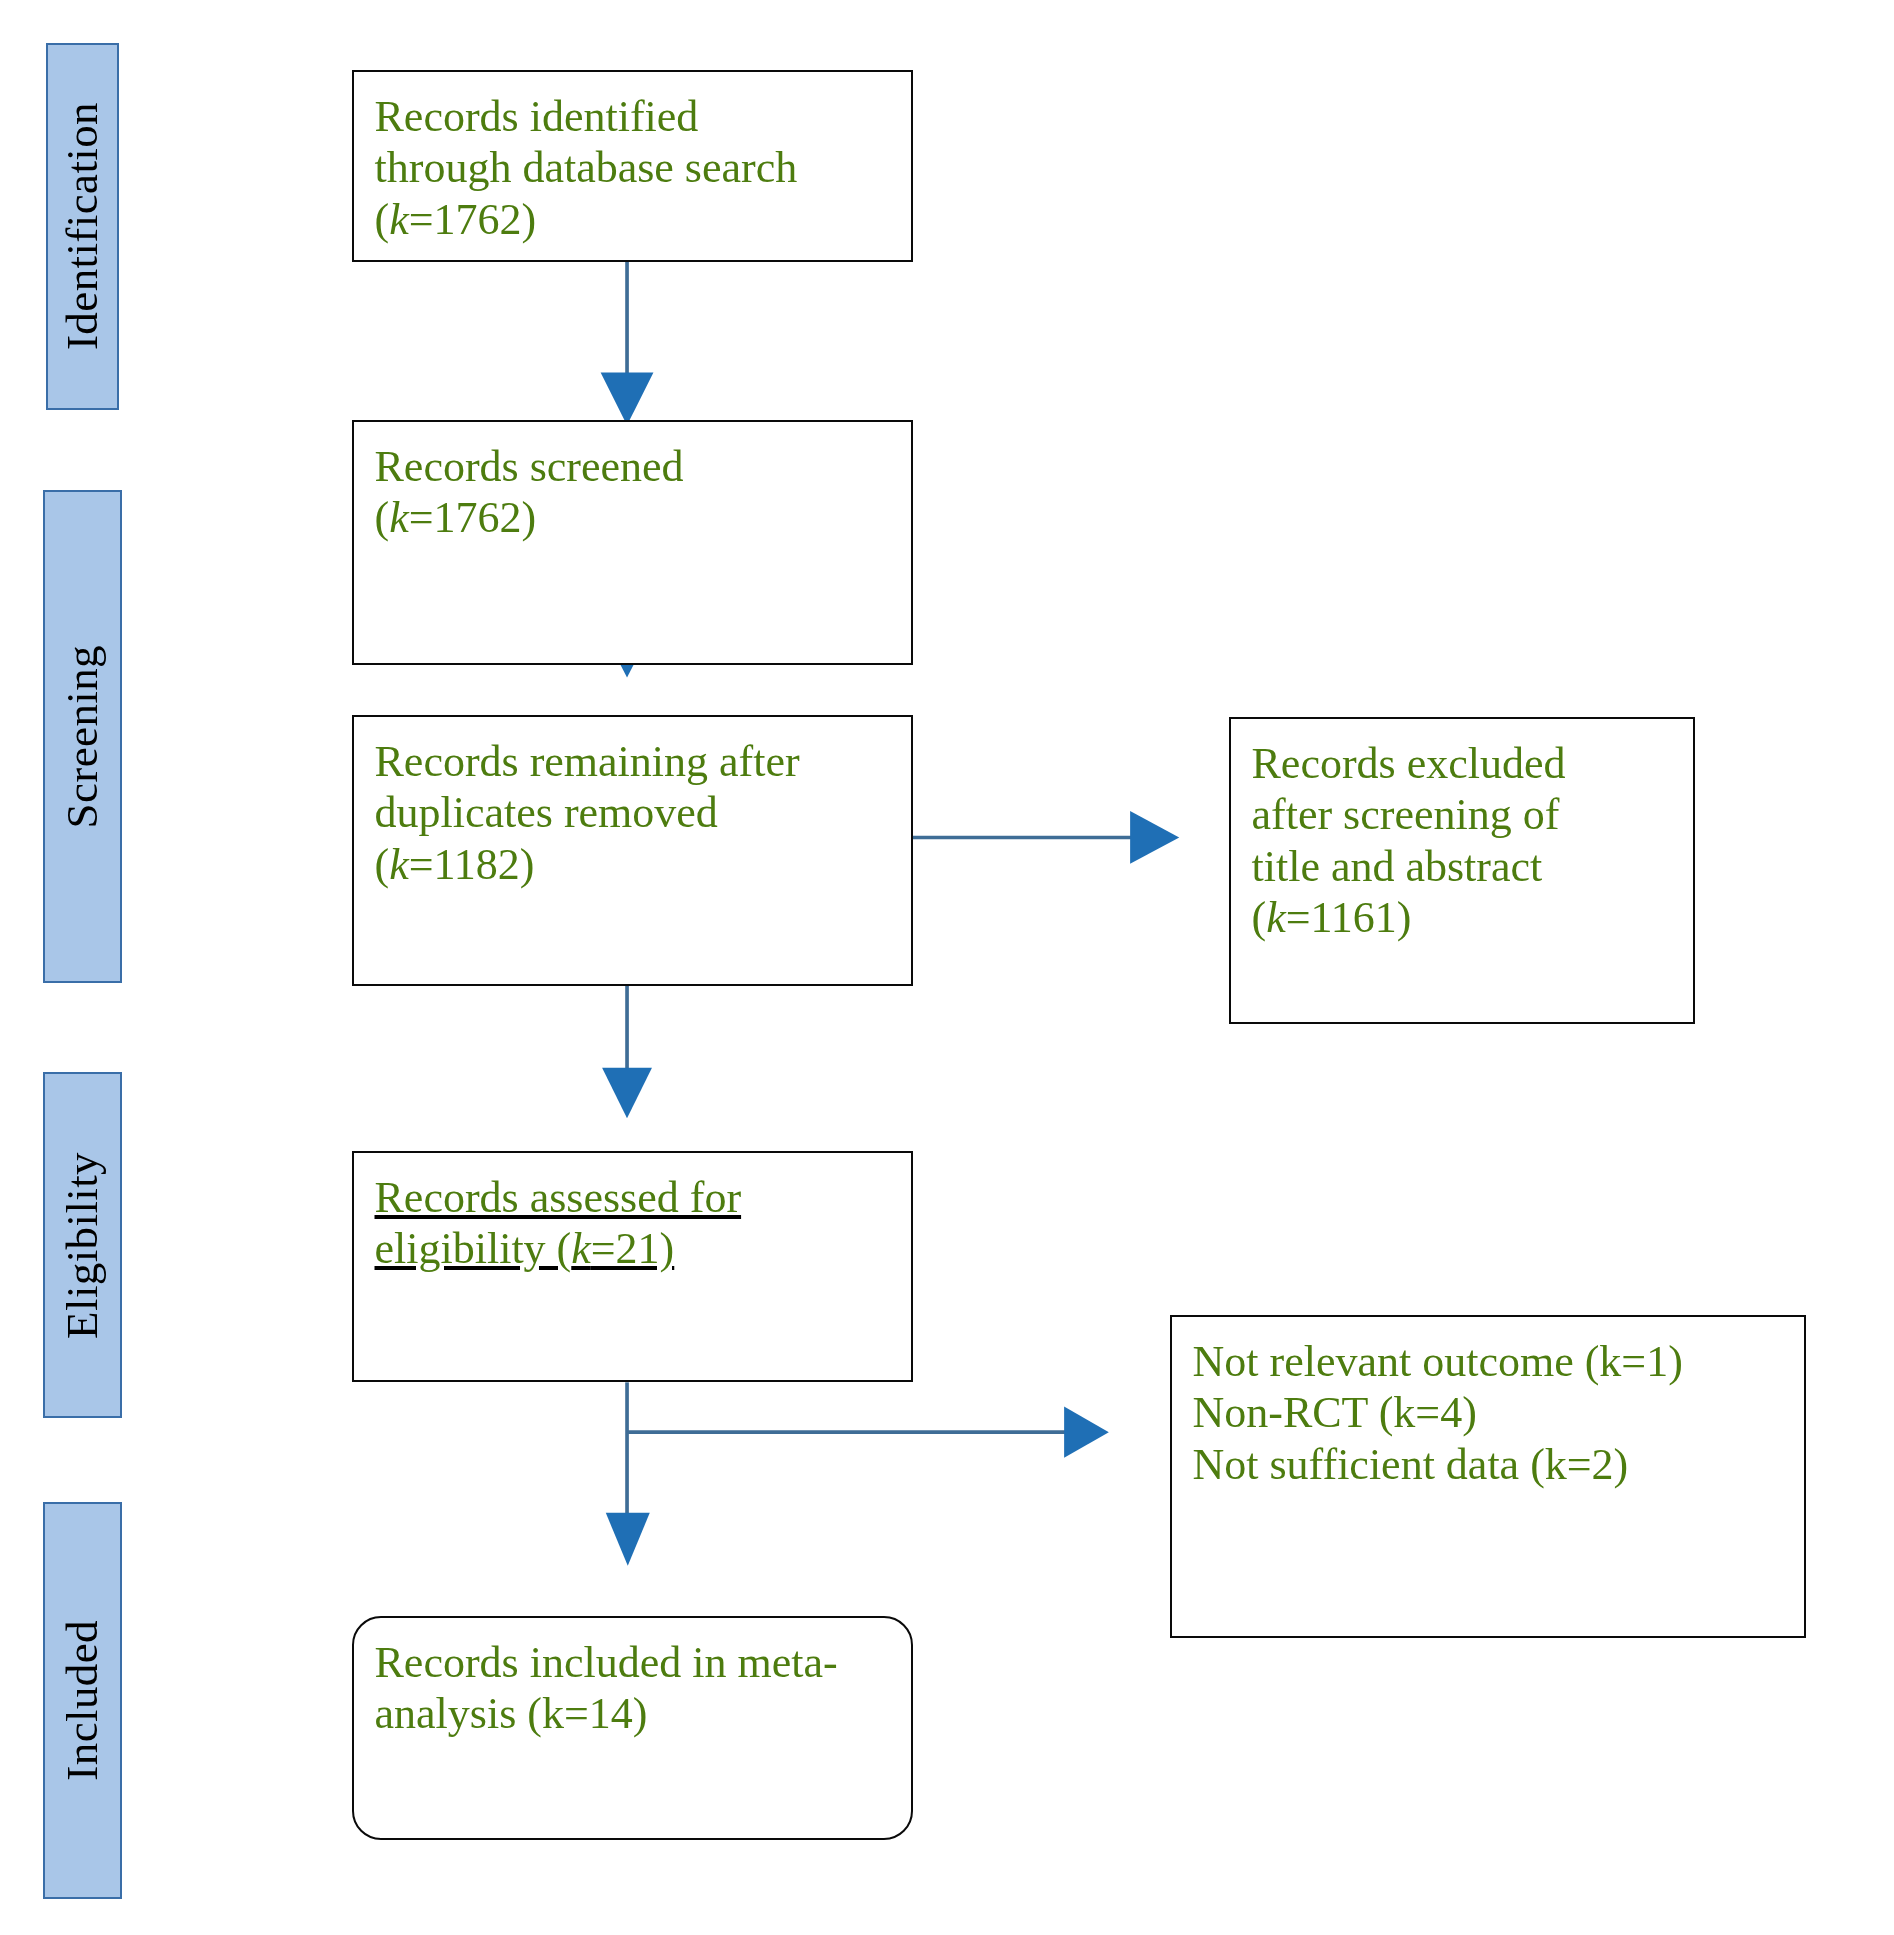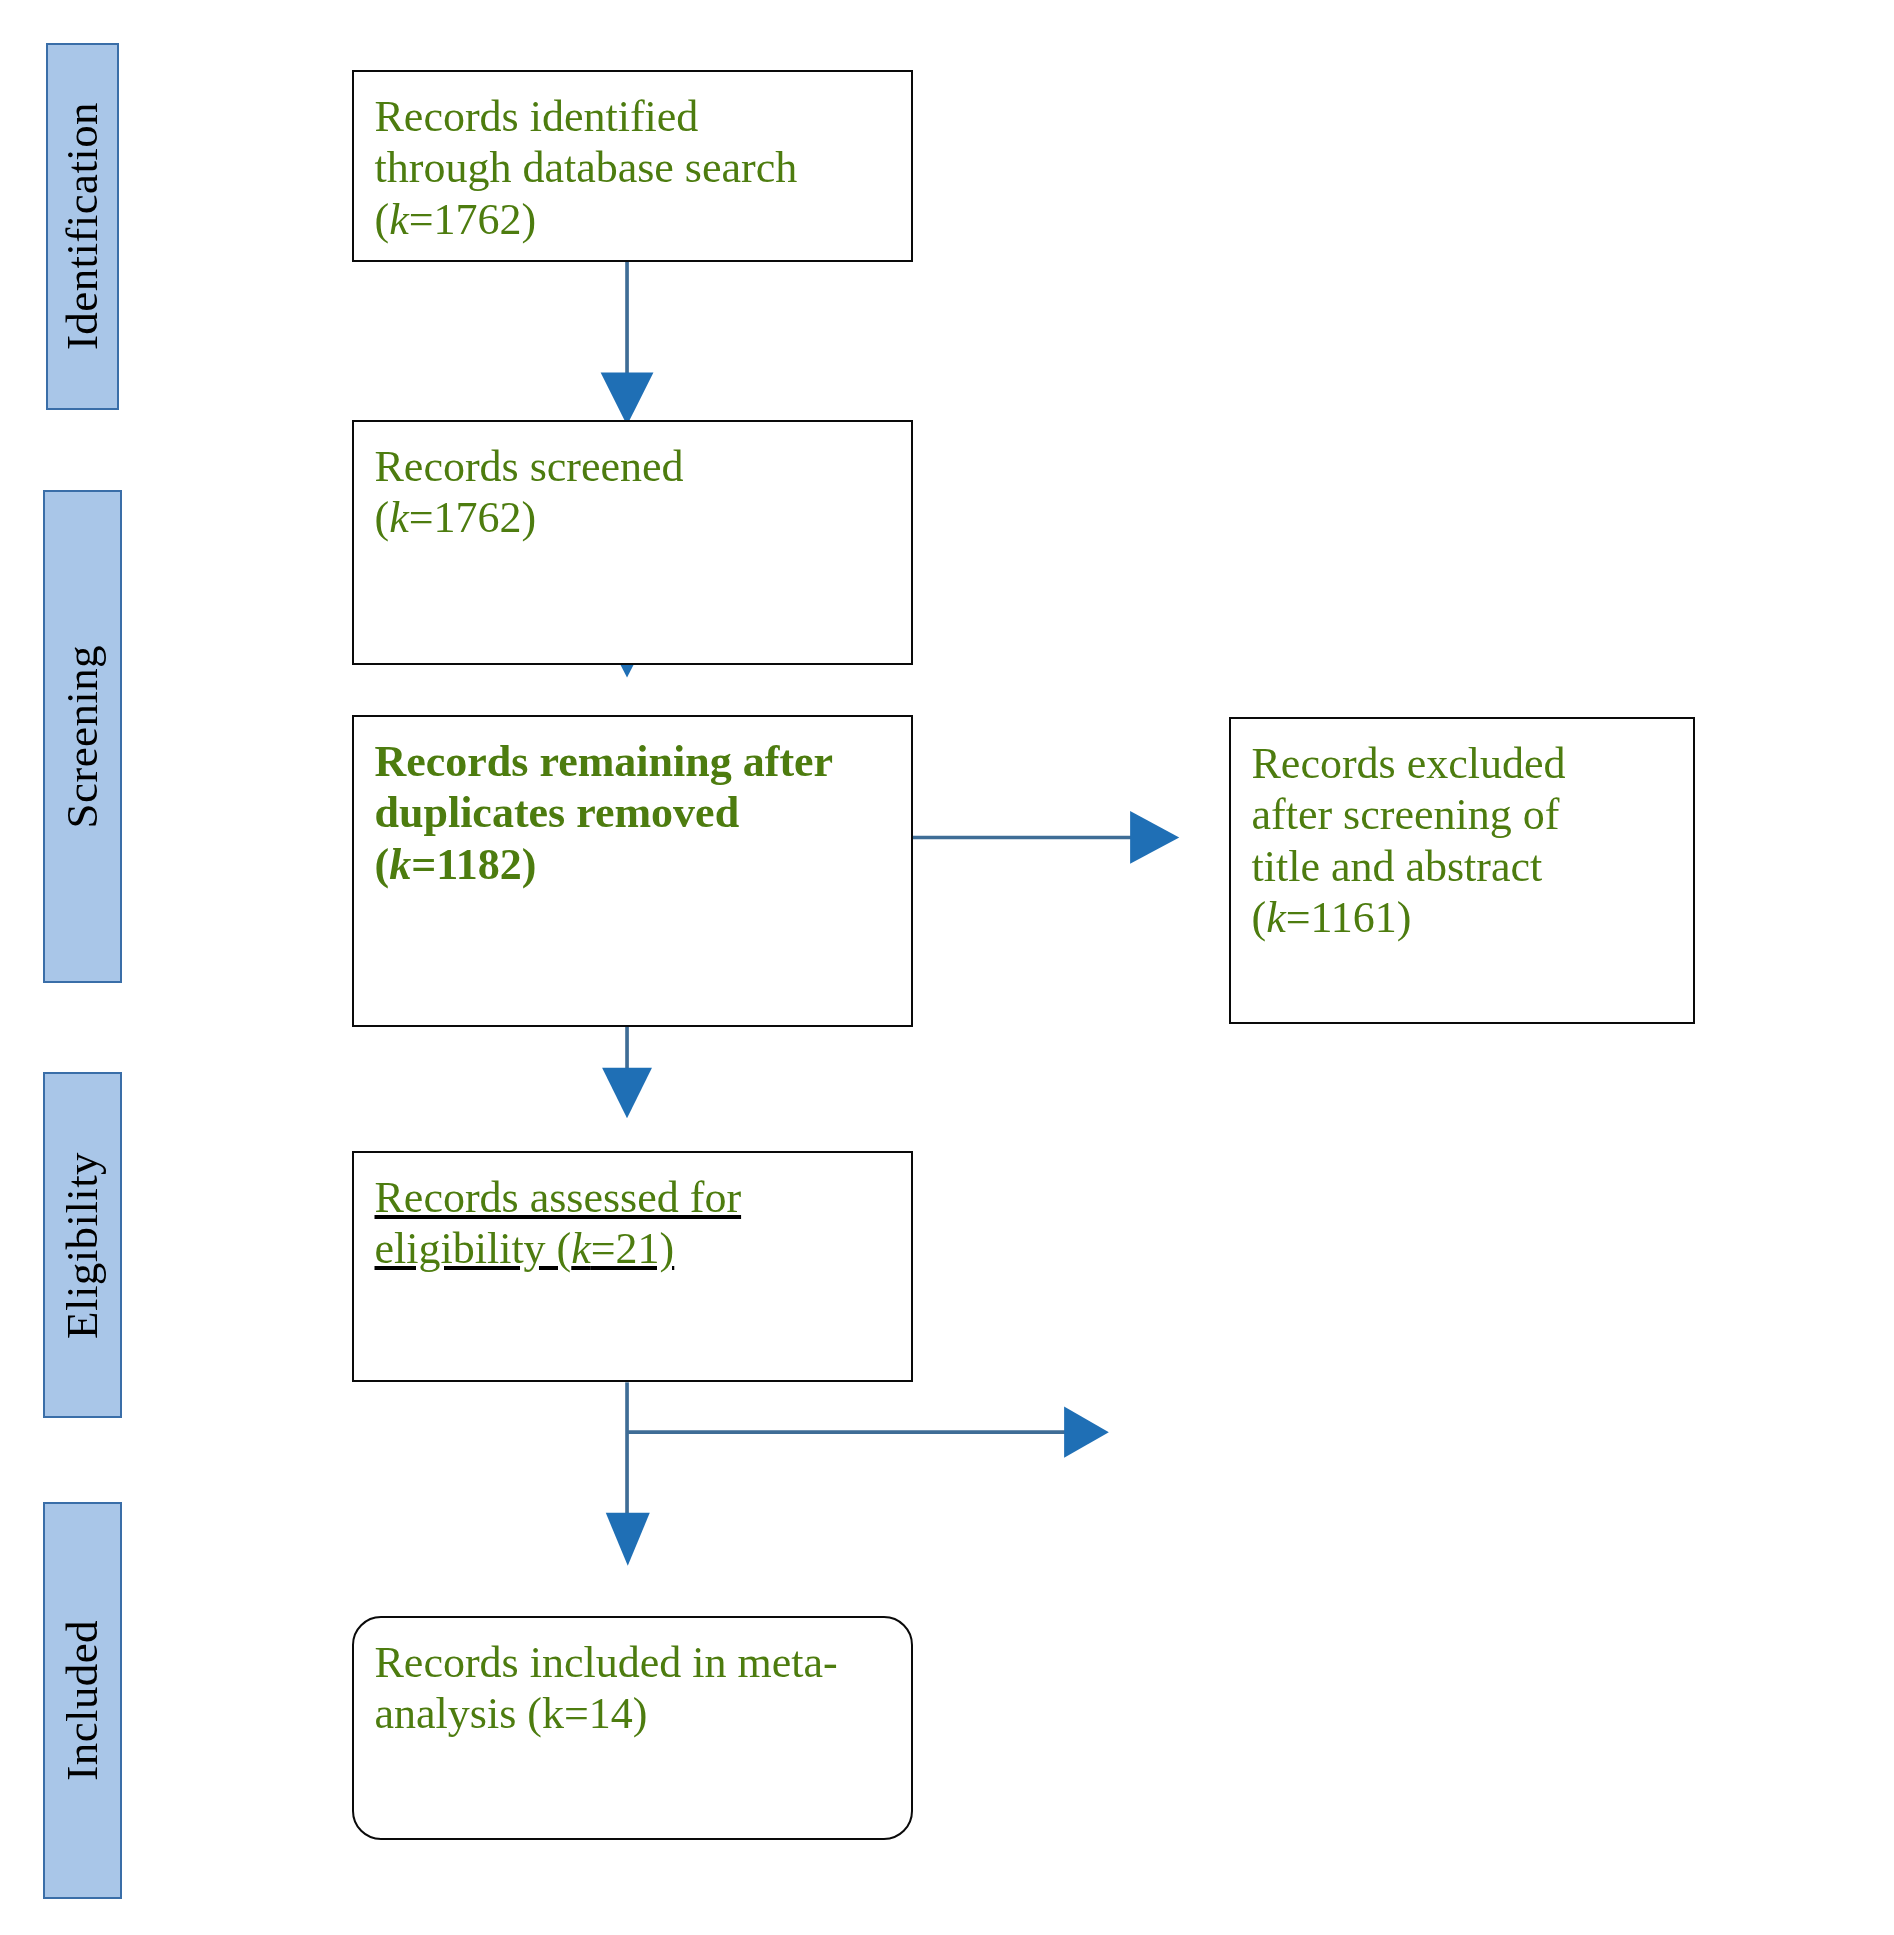--- a/index.html
+++ b/index.html
@@ -124,31 +124,34 @@
   </div>
 
   <div class="node" style="left:352px; top:70px; width:561px; height:192px;">
     <div class="node-text">Records identified<br>through database search<br>(<em>k</em>=1762)</div>
   </div>
 
   <div class="node" style="left:352px; top:420px; width:561px; height:245px;">
     <div class="node-text">Records screened<br>(<em>k</em>=1762)</div>
   </div>
 
-  <div class="node" style="left:352px; top:715px; width:561px; height:312px;font-weight:bold;">
+  <div class="node" style="left:352px; top:715px; width:561px; height:271px;">
     <div class="node-text">Records remaining after<br>duplicates removed<br>(<em>k</em>=1182)</div>
   </div>
 
   <div class="node" style="left:1229px; top:717px; width:466px; height:307px;">
     <div class="node-text">Records excluded<br>after screening of<br>title and abstract<br>(<em>k</em>=1161)</div>
   </div>
 
   <div class="node" style="left:352px; top:1151px; width:561px; height:231px;text-decoration:underline;">
     <div class="node-text">Records assessed for<br>eligibility (<em>k</em>=21)</div>
   </div>
 
+  <div class="node" style="left:1170px; top:1315px; width:636px; height:323px;">
+    <div class="node-text">Not relevant outcome (k=1)<br>Non-RCT (k=4)<br>Not sufficient data (k=2)</div>
+  </div>
 
   <div class="node" style="left:352px; top:1616px; width:561px; height:224px;border-radius:29px;">
     <div class="node-text">Records included in meta-<br>analysis (k=14)</div>
   </div>
 
 </div>
 
 
 </body></html>

